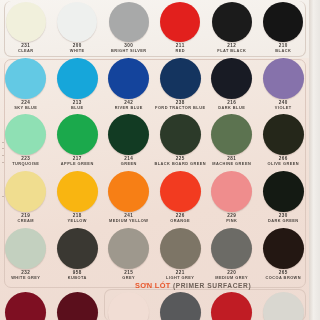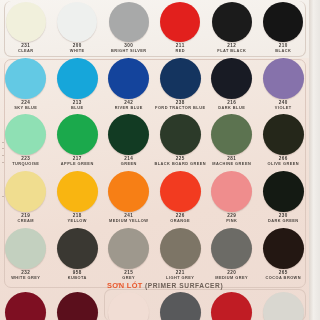--- a/index.html
+++ b/index.html
@@ -70,21 +70,21 @@
   
   #rbottom{position:absolute;left:0;top:292px;width:309px;display:flex;}
   #rbottom .cell{width:51.5px;}
   #rbottom .chip{width:41px;height:41px;}
 
   #primer{
     position:absolute;left:107px;top:281px;
     font-size:7.4px;font-weight:bold;letter-spacing:.3px;
     white-space:nowrap;
   }
-  #primer .vn{color:#e8562a;}
+  #primer .vn{color:#e8562a;margin-left:28px;}
   #primer .en{color:#6e6158;font-size:6.6px;letter-spacing:.6px;}
 
   
   .speck{position:absolute;width:2px;height:1px;background:#b9a79c;opacity:.75;}
 </style>
 </head>
 <body style="background: rgb(241, 226, 216);">
 
 <div id="card">
 

